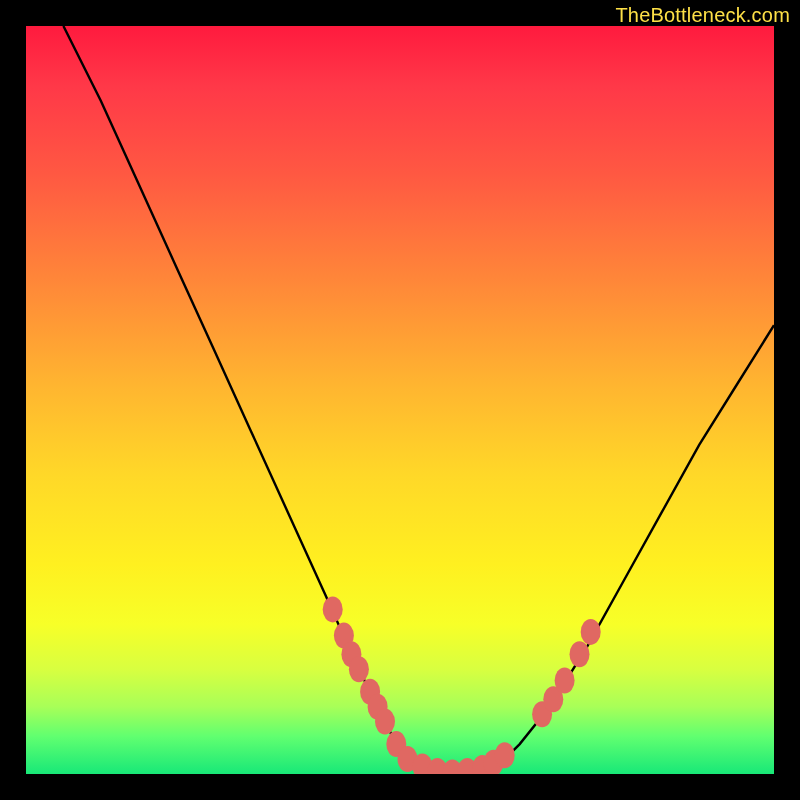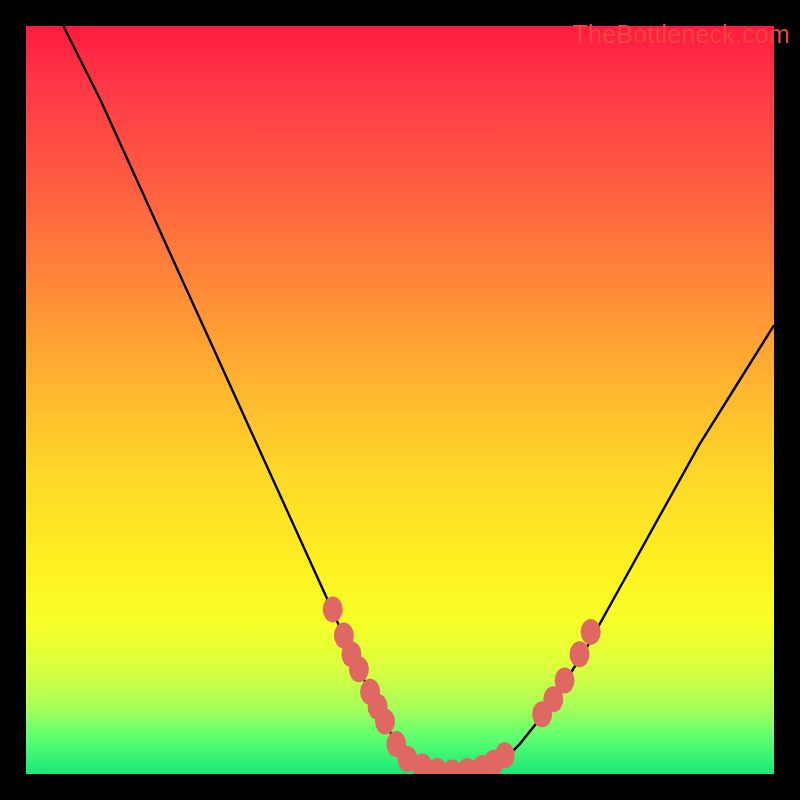--- a/index.html
+++ b/index.html
@@ -38,25 +38,24 @@
       #d8ff40 86%,
       #a8ff58 91%,
       #60ff70 95%,
       #18e878 100%
     );
   }
   .watermark {
     position: absolute;
     top: 4px;
     right: 10px;
-    color: #ef4444;
-    font-size: 25px;
+    color: #fde047;
+    font-size: 20px;
     font-weight: 500;
     letter-spacing: 0.2px;
-    margin-top: 16px;
   }
   svg.curve {
     position: absolute;
     top: 0;
     left: 0;
     width: 748px;
     height: 748px;
   }
 </style>
 </head>

